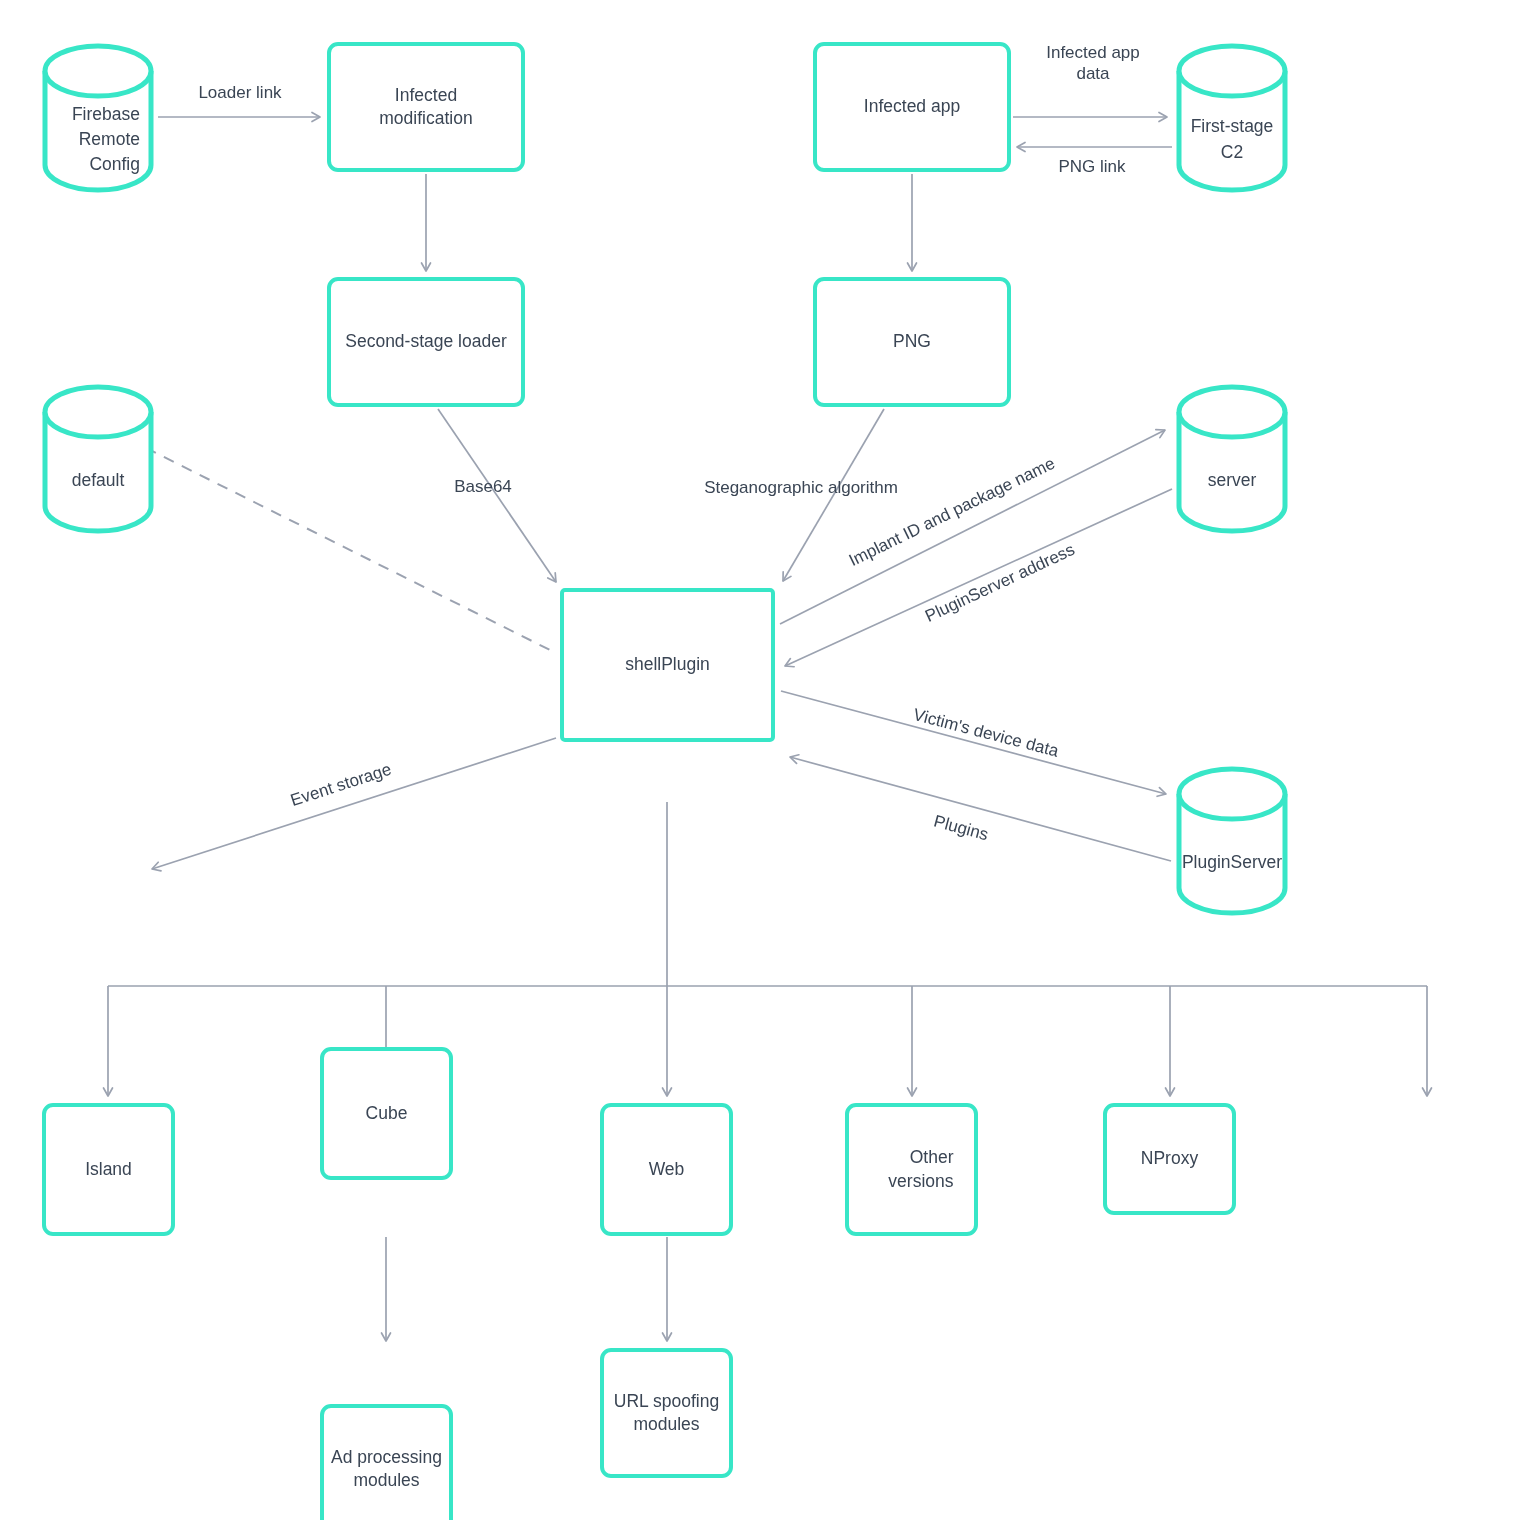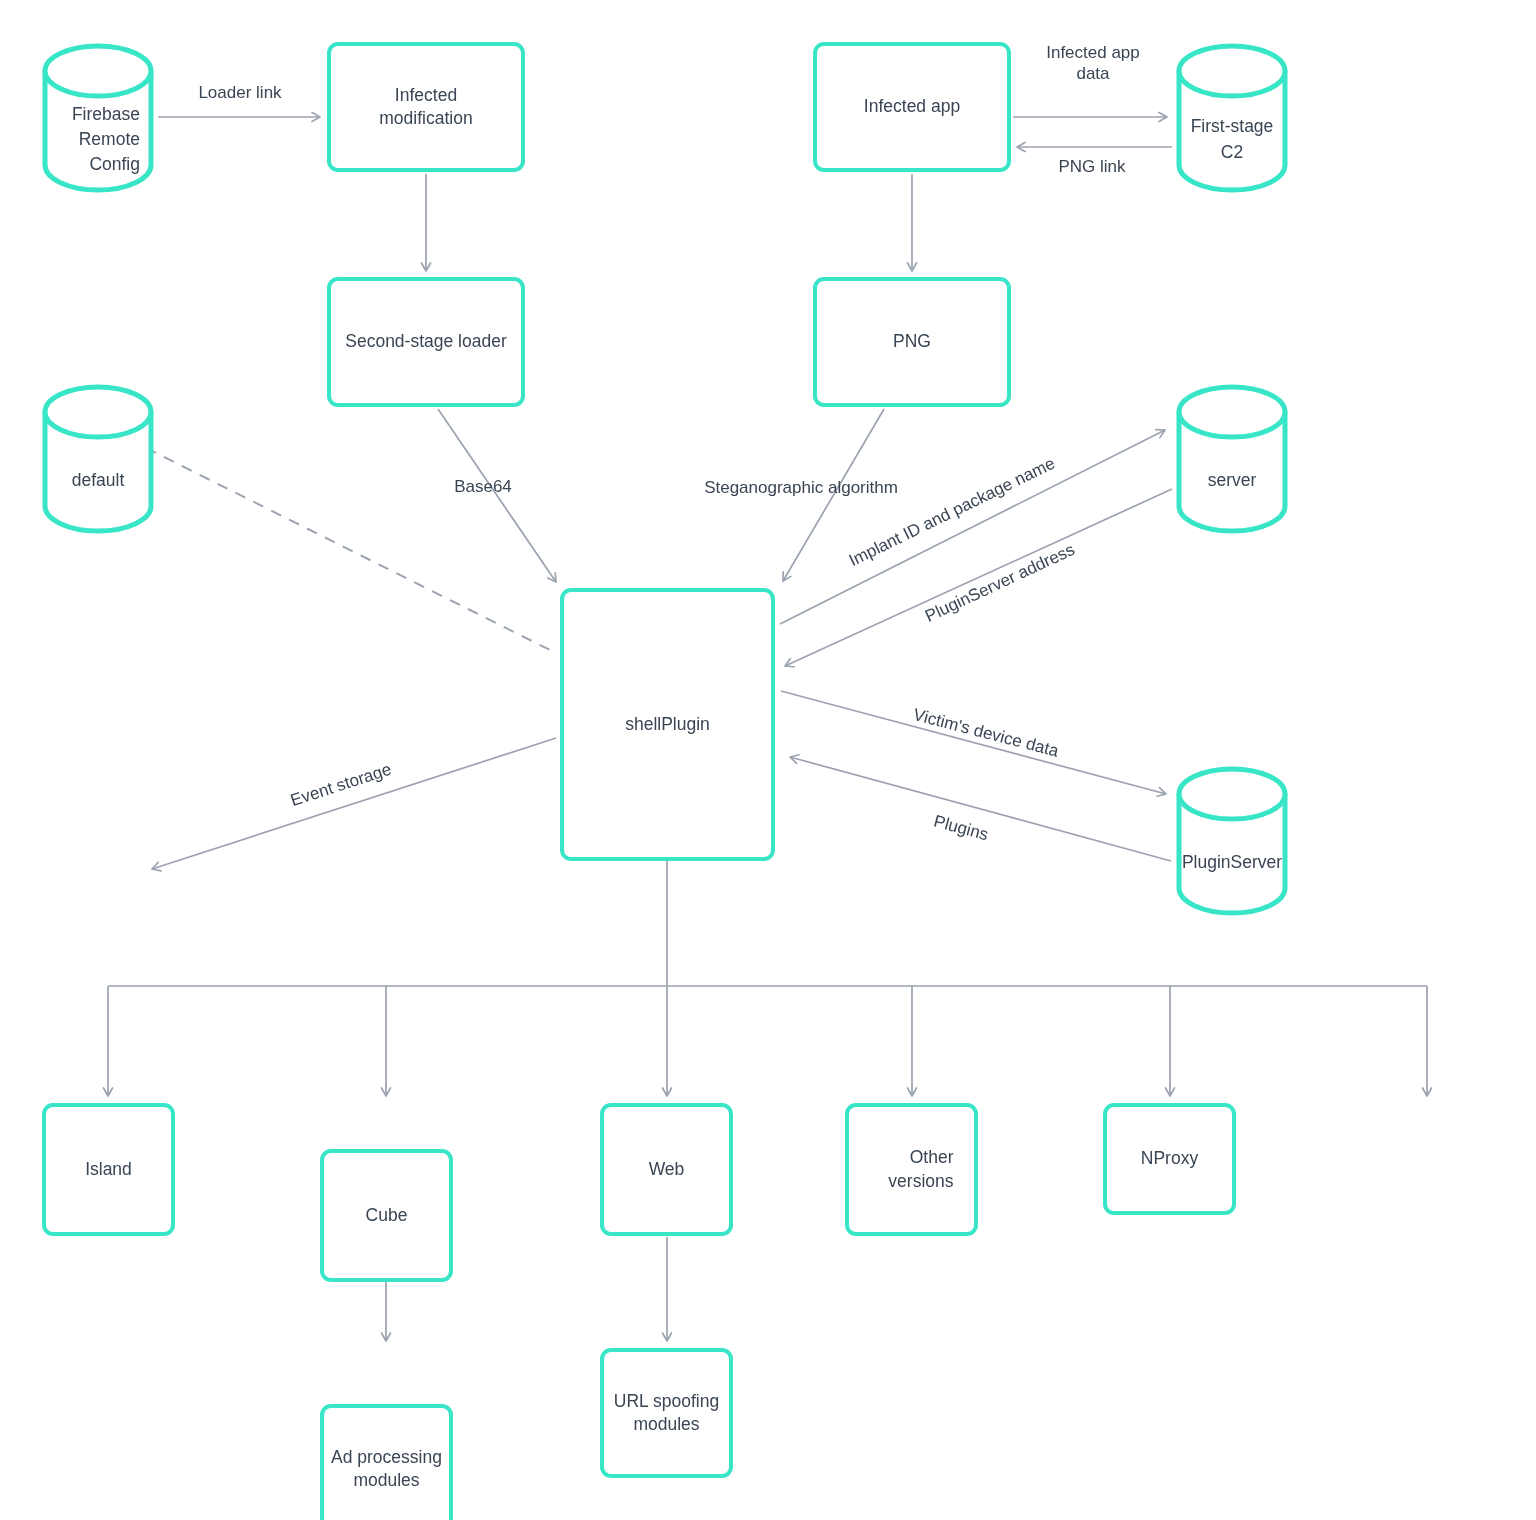--- a/index.html
+++ b/index.html
@@ -144,29 +144,29 @@
   </div>
 
   <div class="box" style="left:327px;top:277px;width:198px;height:130px">
     <span class="lbl">Second-stage loader</span>
   </div>
 
   <div class="box" style="left:813px;top:277px;width:198px;height:130px">
     <span class="lbl">PNG</span>
   </div>
 
-  <div class="box" style="left:560px;top:588px;width:215px;height:273px;border-radius:11px">
+  <div class="box" style="left:560px;top:588px;width:215px;height:154px;border-radius:5px">
     <span class="lbl">shellPlugin</span>
   </div>
 
   <div class="box" style="left:42px;top:1103px;width:133px;height:133px">
     <span class="lbl">Island</span>
   </div>
 
-  <div class="box" style="left:320px;top:1149px;width:133px;height:133px">
+  <div class="box" style="left:320px;top:1047px;width:133px;height:133px">
     <span class="lbl">Cube</span>
   </div>
 
   <div class="box" style="left:600px;top:1103px;width:133px;height:133px">
     <span class="lbl">Web</span>
   </div>
 
   <div class="box" style="left:845px;top:1103px;width:133px;height:133px">
     <span class="lbl w80">Other versions</span>
   </div>

